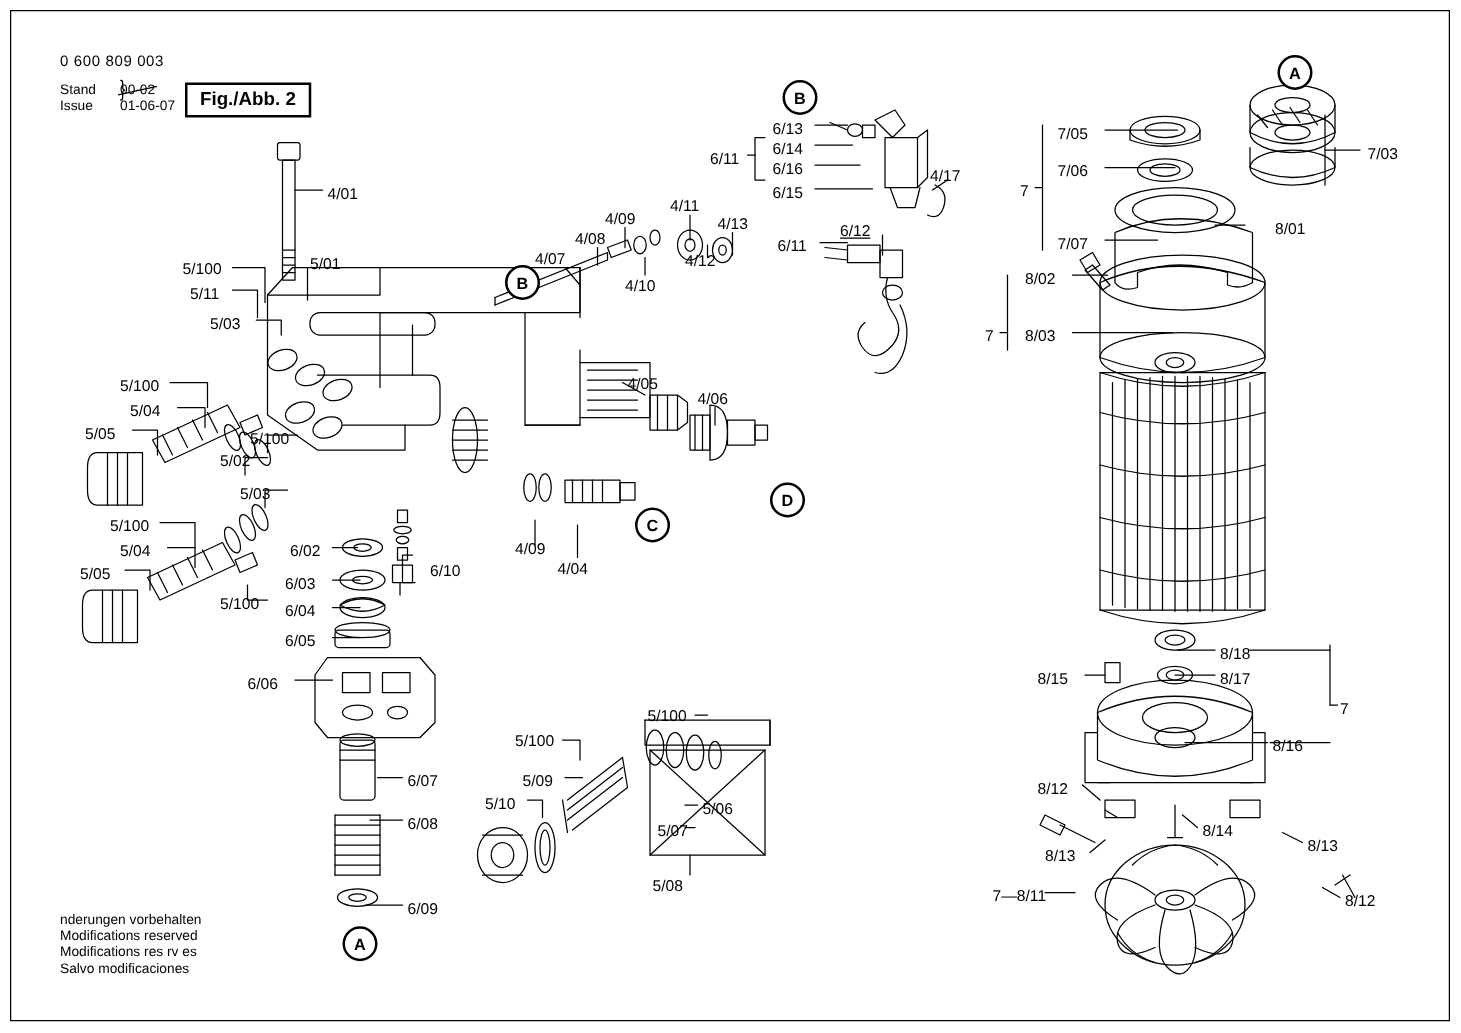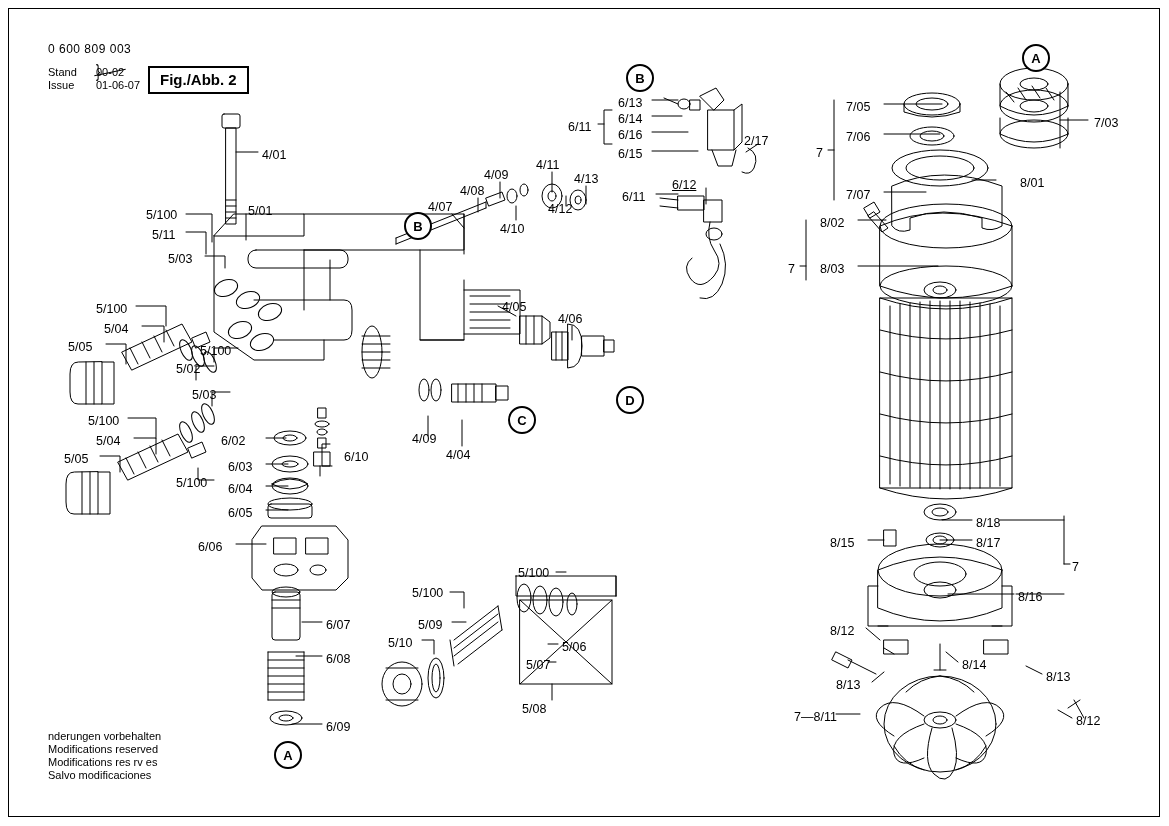--- a/index.html
+++ b/index.html
@@ -476,24 +476,24 @@
       <div class="lbl" style="left: 548px; top: 202px;">4/12</div>
       <div class="lbl" style="left: 502px; top: 300px;">4/05</div>
       <div class="lbl" style="left: 558px; top: 312px;">4/06</div>
       <div class="lbl" style="left: 412px; top: 432px;">4/09</div>
       <div class="lbl" style="left: 446px; top: 448px;">4/04</div>
       <div class="lbl" style="left: 618px; top: 96px;">6/13</div>
       <div class="lbl" style="left: 618px; top: 112px;">6/14</div>
       <div class="lbl" style="left: 568px; top: 120px;">6/11</div>
       <div class="lbl" style="left: 618px; top: 128px;">6/16</div>
       <div class="lbl" style="left: 618px; top: 147px;">6/15</div>
-      <div class="lbl" style="left: 744px; top: 134px;">2/17</div>
+      <div class="lbl" style="left: 744px; top: 134px;">4/17</div>
       <div class="lbl" style="left: 622px; top: 190px;">6/11</div>
       <div class="lbl" style="left: 672px; top: 178px; text-decoration: underline;">6/12</div>
-      <div class="lbl" style="left: 221px; top: 434px; text-align: right;">6/02</div>
+      <div class="lbl" style="left: 232px; top: 434px; text-align: right;">6/02</div>
       <div class="lbl" style="left: 228px; top: 460px;">6/03</div>
       <div class="lbl" style="left: 344px; top: 450px;">6/10</div>
       <div class="lbl" style="left: 228px; top: 482px;">6/04</div>
       <div class="lbl" style="left: 228px; top: 506px; text-align: center;">6/05</div>
       <div class="lbl" style="left: 198px; top: 540px;">6/06</div>
       <div class="lbl" style="left: 326px; top: 618px;">6/07</div>
       <div class="lbl" style="left: 326px; top: 652px;">6/08</div>
       <div class="lbl" style="left: 326px; top: 720px;">6/09</div>
       <div class="lbl" style="left: 412px; top: 586px;">5/100</div>
       <div class="lbl" style="left: 518px; top: 566px;">5/100</div>

